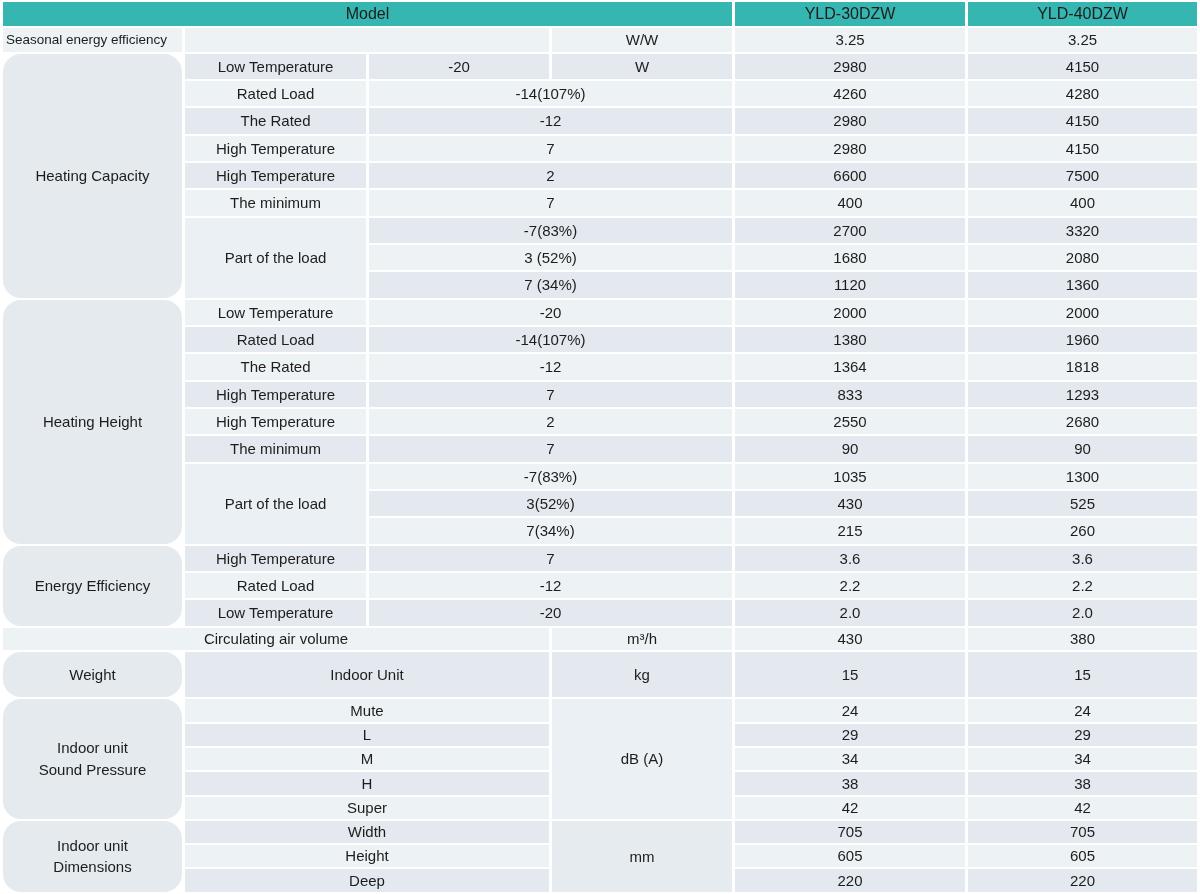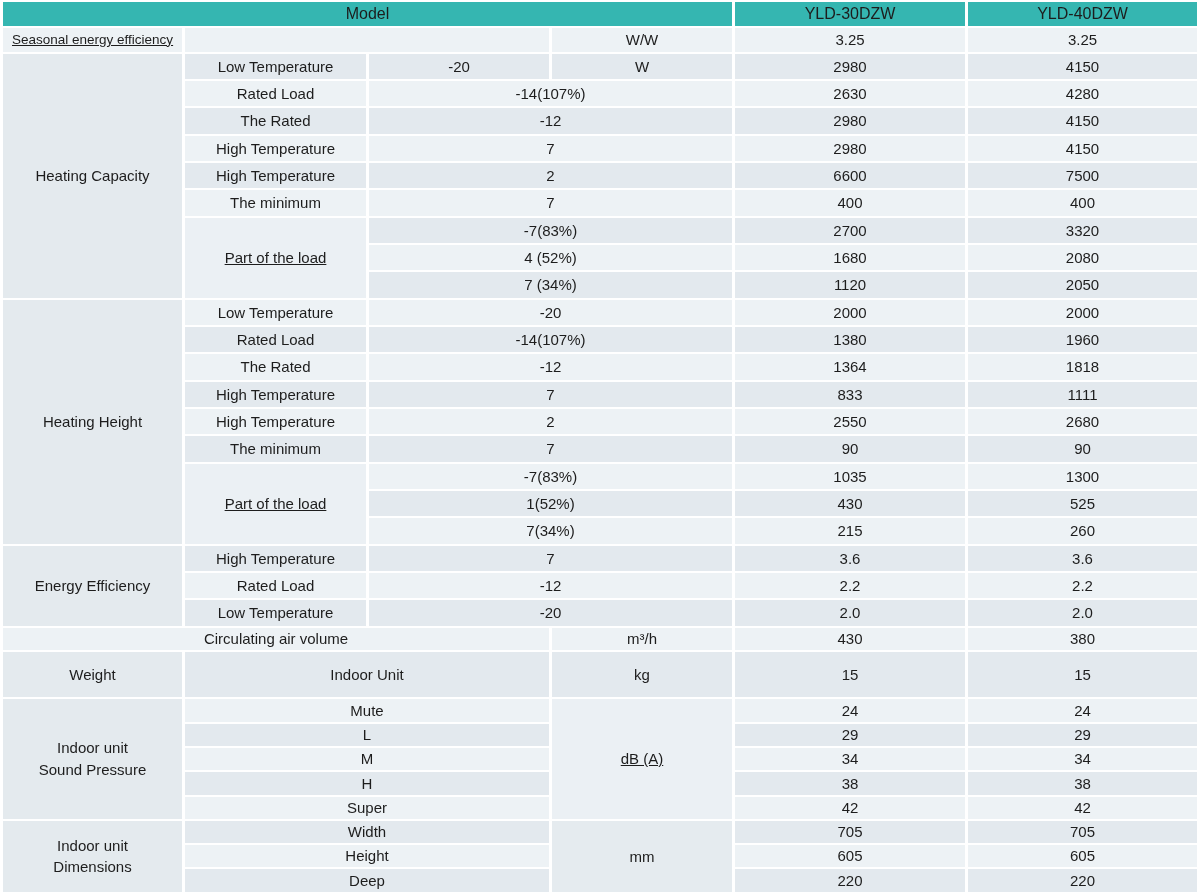--- a/index.html
+++ b/index.html
@@ -29,25 +29,25 @@
     vertical-align:middle;
     font-size:15px;
     line-height:1.45;
     padding:0 2px;
     overflow:hidden;
     white-space:nowrap;
   }
   tr.lt td{background:var(--row-light);}
   tr.dk td{background:var(--row-dark);}
   td.teal{background:var(--teal) !important;font-size:16px;}
-  td.cat{background:var(--cat-bg) !important;white-space:pre-line;}
-  td.pol{background:var(--merge-bg) !important;text-decoration:underline;}
+  td.cat{background:var(--cat-bg) !important;white-space:pre-line;border-radius:18px;}
+  td.pol{background:var(--merge-bg) !important;}
   td.unit-mm{background:#e5ebef !important;}
   td.seasonal-label{
-    text-align:left;padding-left:9px;font-size:13.5px;letter-spacing:0;text-decoration:underline;
+    text-align:left;padding-left:3px;font-size:13.5px;letter-spacing:0;
   }
   tr{height:25px;}
   tr.rh-header{height:16px;}
   tr.rh-seasonal{height:24px;}
   tr.rh-circ{height:14px;}
   tr.rh-weight{height:45px;}
   tr.rh-sm{height:22px;}
 </style>
 </head>
 <body>
@@ -81,21 +81,21 @@
     <td rowspan="9" class="cat">Heating Capacity</td>
     <td>Low Temperature</td>
     <td>-20</td>
     <td>W</td>
     <td>2980</td>
     <td>4150</td>
   </tr>
   <tr class="lt">
     <td>Rated Load</td>
     <td colspan="2">-14(107%)</td>
-    <td>2630</td>
+    <td>4260</td>
     <td>4280</td>
   </tr>
   <tr class="dk">
     <td>The Rated</td>
     <td colspan="2">-12</td>
     <td>2980</td>
     <td>4150</td>
   </tr>
   <tr class="lt">
     <td>High Temperature</td>
@@ -115,28 +115,28 @@
     <td>400</td>
     <td>400</td>
   </tr>
   <tr class="dk">
     <td rowspan="3" class="pol">Part of the load</td>
     <td colspan="2">-7(83%)</td>
     <td>2700</td>
     <td>3320</td>
   </tr>
   <tr class="lt">
-    <td colspan="2">4 (52%)</td>
+    <td colspan="2">3 (52%)</td>
     <td>1680</td>
     <td>2080</td>
   </tr>
   <tr class="dk">
     <td colspan="2">7 (34%)</td>
     <td>1120</td>
-    <td>2050</td>
+    <td>1360</td>
   </tr>
 
   <tr class="lt">
     <td rowspan="9" class="cat">Heating Height</td>
     <td>Low Temperature</td>
     <td colspan="2">-20</td>
     <td>2000</td>
     <td>2000</td>
   </tr>
   <tr class="dk">
@@ -148,42 +148,42 @@
   <tr class="lt">
     <td>The Rated</td>
     <td colspan="2">-12</td>
     <td>1364</td>
     <td>1818</td>
   </tr>
   <tr class="dk">
     <td>High Temperature</td>
     <td colspan="2">7</td>
     <td>833</td>
-    <td>1111</td>
+    <td>1293</td>
   </tr>
   <tr class="lt">
     <td>High Temperature</td>
     <td colspan="2">2</td>
     <td>2550</td>
     <td>2680</td>
   </tr>
   <tr class="dk">
     <td>The minimum</td>
     <td colspan="2">7</td>
     <td>90</td>
     <td>90</td>
   </tr>
   <tr class="lt">
     <td rowspan="3" class="pol">Part of the load</td>
     <td colspan="2">-7(83%)</td>
     <td>1035</td>
     <td>1300</td>
   </tr>
   <tr class="dk">
-    <td colspan="2">1(52%)</td>
+    <td colspan="2">3(52%)</td>
     <td>430</td>
     <td>525</td>
   </tr>
   <tr class="lt">
     <td colspan="2">7(34%)</td>
     <td>215</td>
     <td>260</td>
   </tr>
 
   <tr class="dk">

